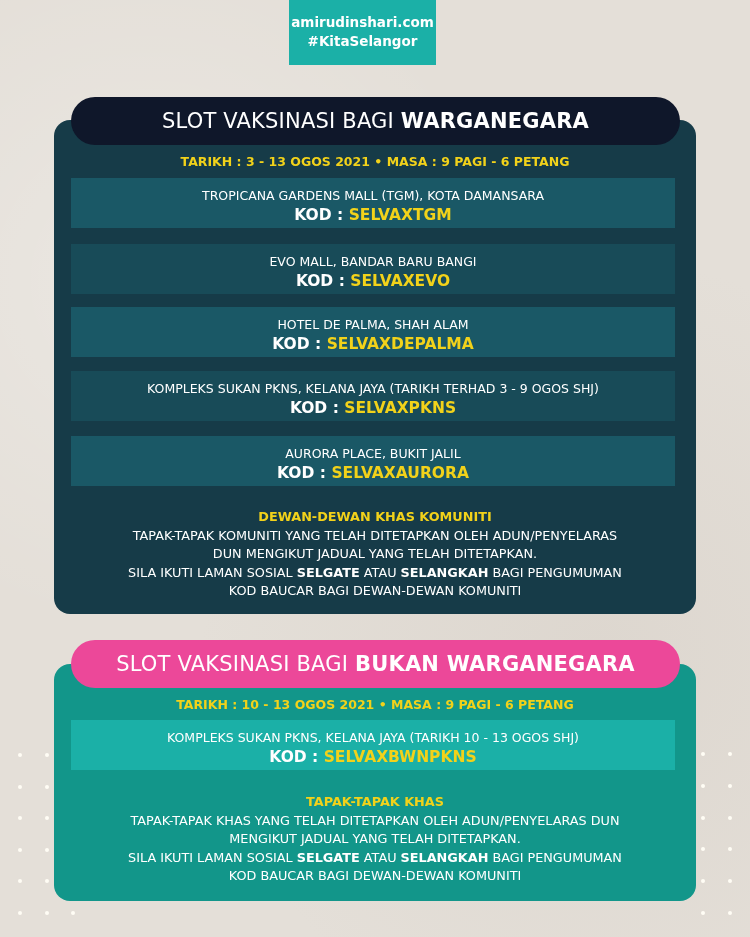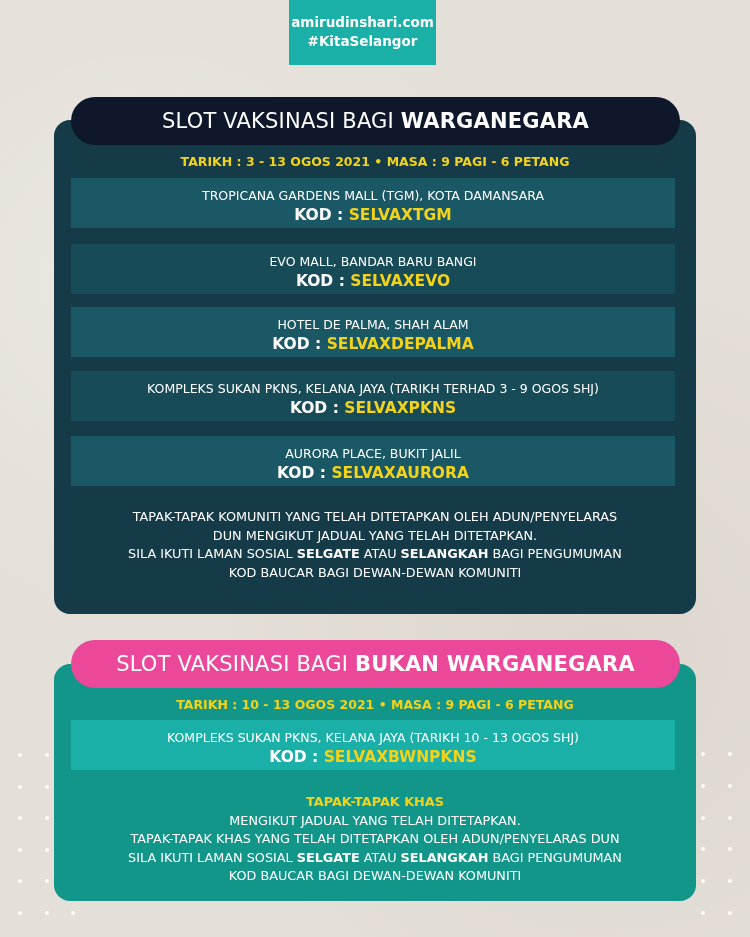--- a/index.html
+++ b/index.html
@@ -82,41 +82,42 @@
 <div class="card c-even" style="top:371px;">
   <div class="loc">KOMPLEKS SUKAN PKNS, KELANA JAYA (TARIKH TERHAD 3 - 9 OGOS SHJ)</div>
   <div class="code"><span>KOD : </span><span class="val">SELVAXPKNS</span></div>
 </div>
 <div class="card c-odd" style="top:436px;">
   <div class="loc">AURORA PLACE, BUKIT JALIL</div>
   <div class="code"><span>KOD : </span><span class="val">SELVAXAURORA</span></div>
 </div>
 
 <div class="note" style="top:508px;">
+  <div class="title">DEWAN-DEWAN KHAS KOMUNITI</div>
   <div>TAPAK-TAPAK KOMUNITI YANG TELAH DITETAPKAN OLEH ADUN/PENYELARAS</div>
   <div>DUN MENGIKUT JADUAL YANG TELAH DITETAPKAN.</div>
   <div><span>SILA IKUTI LAMAN SOSIAL </span><b>SELGATE</b><span> ATAU </span><b>SELANGKAH</b><span> BAGI PENGUMUMAN</span></div>
   <div>KOD BAUCAR BAGI DEWAN-DEWAN KOMUNITI</div>
 </div>
 
 <div class="panel panel2"></div>
 <div class="pill pill2">
   <span>SLOT VAKSINASI BAGI </span><b>BUKAN WARGANEGARA</b>
 </div>
 <div class="dateline" style="top:697px;">TARIKH : 10  - 13 OGOS 2021   •   MASA : 9 PAGI - 6 PETANG</div>
 
 <div class="card c-teal" style="top:720px;">
   <div class="loc">KOMPLEKS SUKAN PKNS, KELANA JAYA (TARIKH 10 - 13 OGOS SHJ)</div>
   <div class="code"><span>KOD : </span><span class="val">SELVAXBWNPKNS</span></div>
 </div>
 
 <div class="note" style="top:793px;">
   <div class="title">TAPAK-TAPAK KHAS</div>
+  <div>TAPAK-TAPAK KHAS YANG TELAH DITETAPKAN OLEH ADUN/PENYELARAS DUN</div>
   <div>MENGIKUT JADUAL YANG TELAH DITETAPKAN.</div>
-  <div>TAPAK-TAPAK KHAS YANG TELAH DITETAPKAN OLEH ADUN/PENYELARAS DUN</div>
   <div><span>SILA IKUTI LAMAN SOSIAL </span><b>SELGATE</b><span> ATAU </span><b>SELANGKAH</b><span> BAGI PENGUMUMAN</span></div>
   <div>KOD BAUCAR BAGI DEWAN-DEWAN KOMUNITI</div>
 </div>
 
 <div>
   <div class="dot" style="left:701px;top:752px"></div>
     <div class="dot" style="left:728px;top:752px"></div>
   <div class="dot" style="left:701px;top:784px"></div>
     <div class="dot" style="left:728px;top:784px"></div>
   <div class="dot" style="left:701px;top:816px"></div>

